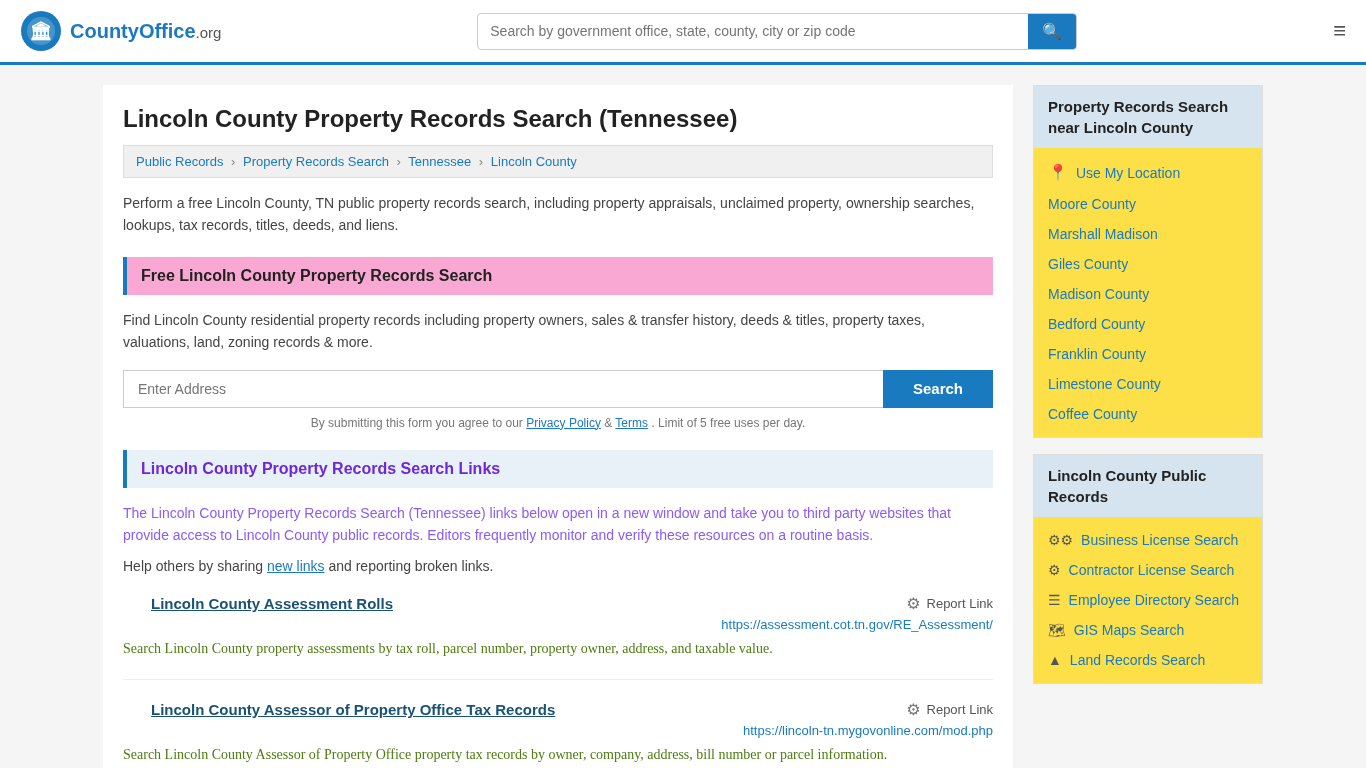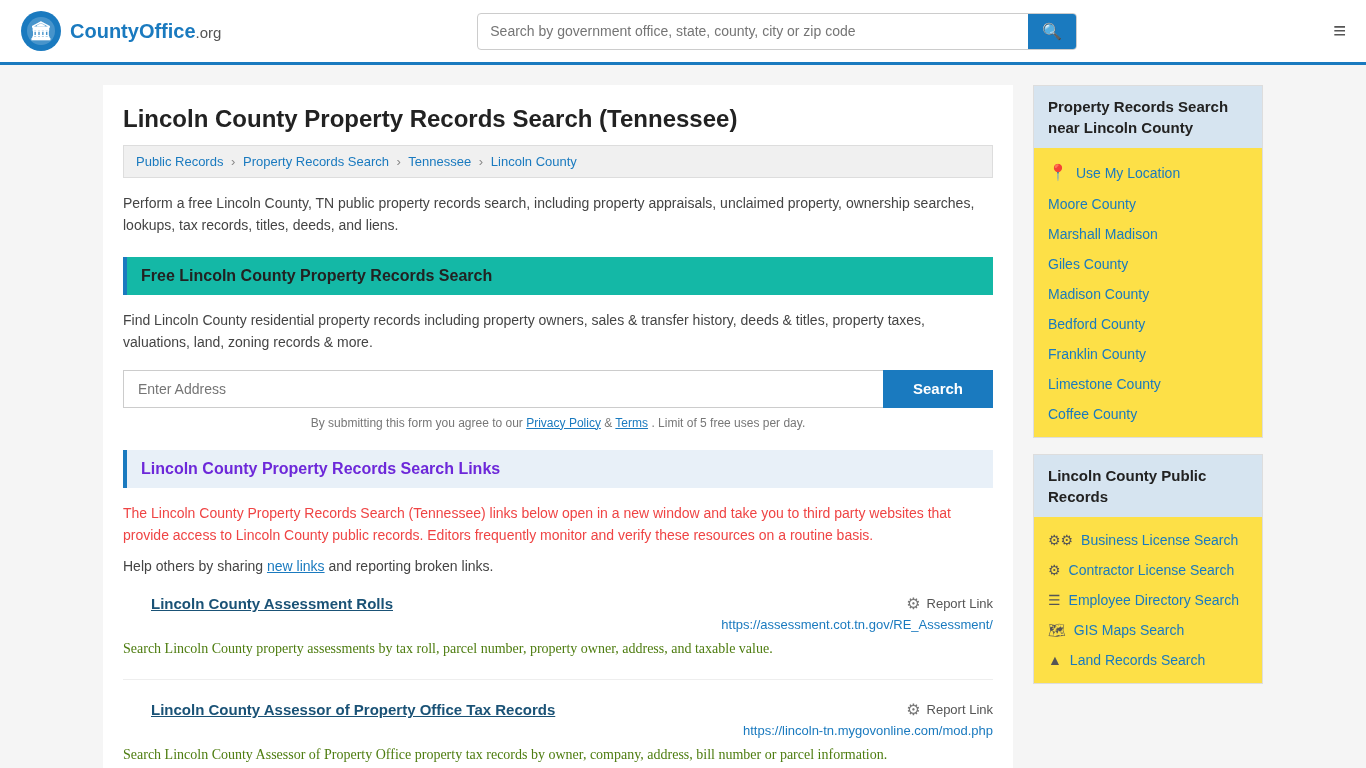--- a/index.html
+++ b/index.html
@@ -94,21 +94,21 @@
     .breadcrumb-sep { margin: 0 4px; color: #888; }
 
     #description {
       font-size: 14px;
       color: #444;
       margin-bottom: 20px;
       line-height: 1.6;
     }
 
     .section-header {
-      background: #14b8a6;
+      background: #f9a8d4;
       border-left: 4px solid #1a7abf;
       padding: 10px 14px;
       font-size: 16px;
       font-weight: bold;
       color: #222;
       margin-bottom: 14px;
     }
 
     #free-search-desc {
       font-size: 14px;
@@ -157,21 +157,21 @@
       border-left: 4px solid #1a7abf;
       padding: 10px 14px;
       font-size: 16px;
       font-weight: bold;
       color: #6d28d9;
       margin-bottom: 14px;
     }
 
     #links-description {
       font-size: 14px;
-      color: #ef4444;
+      color: #8b5cf6;
       margin-bottom: 12px;
       line-height: 1.6;
     }
 
     #share-text {
       font-size: 14px;
       color: #444;
       margin-bottom: 20px;
     }
     #share-text a {

